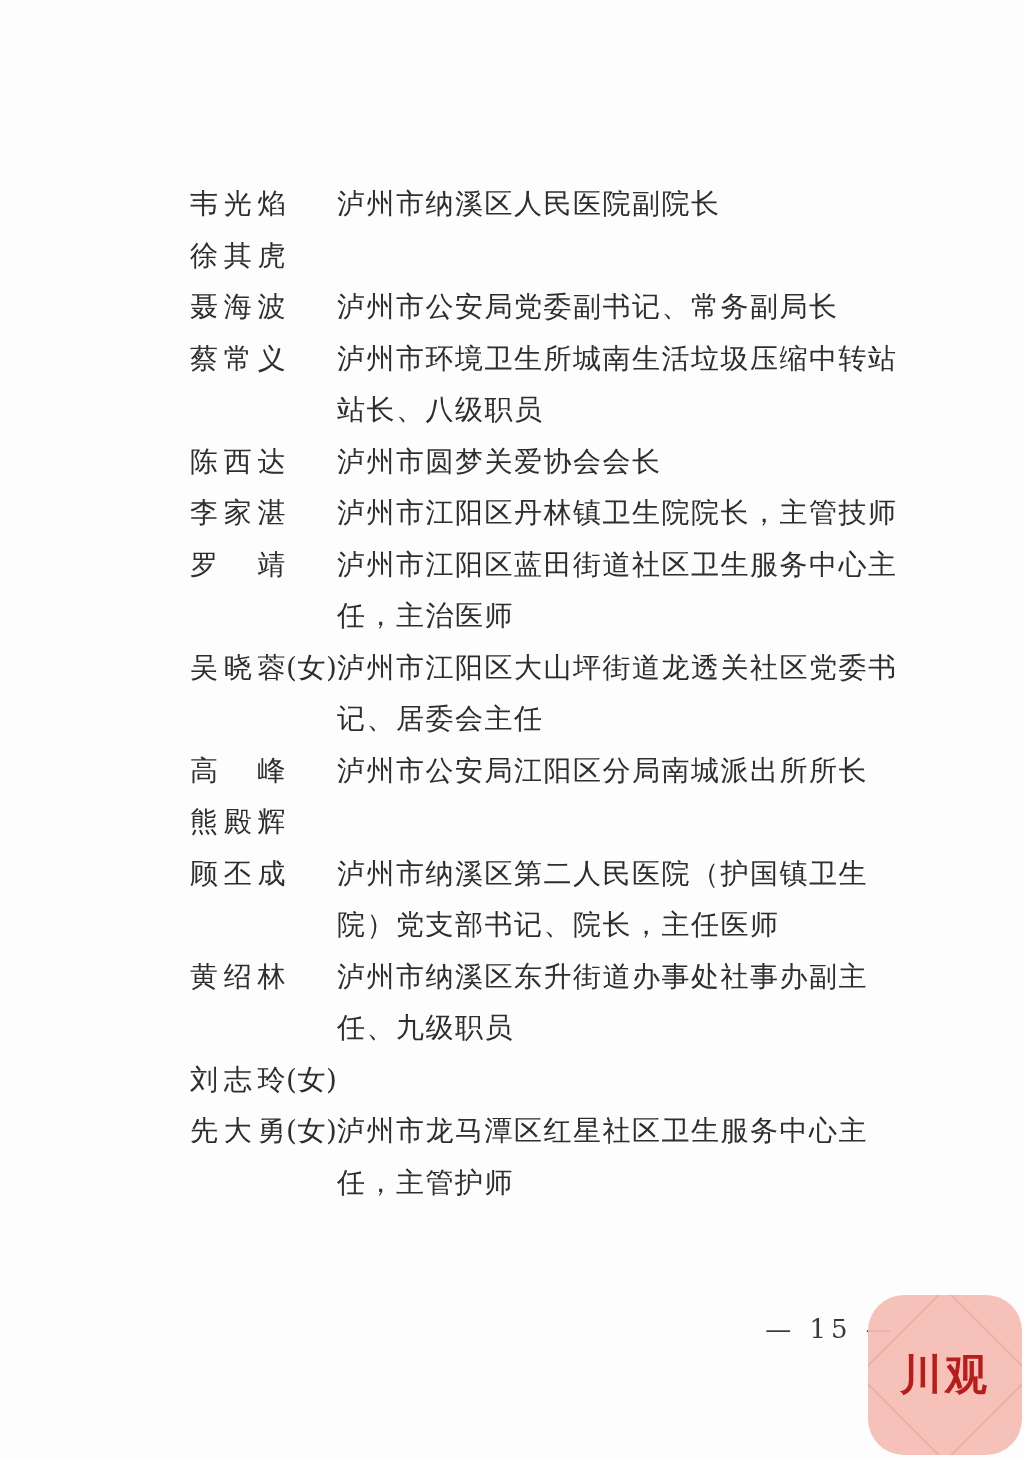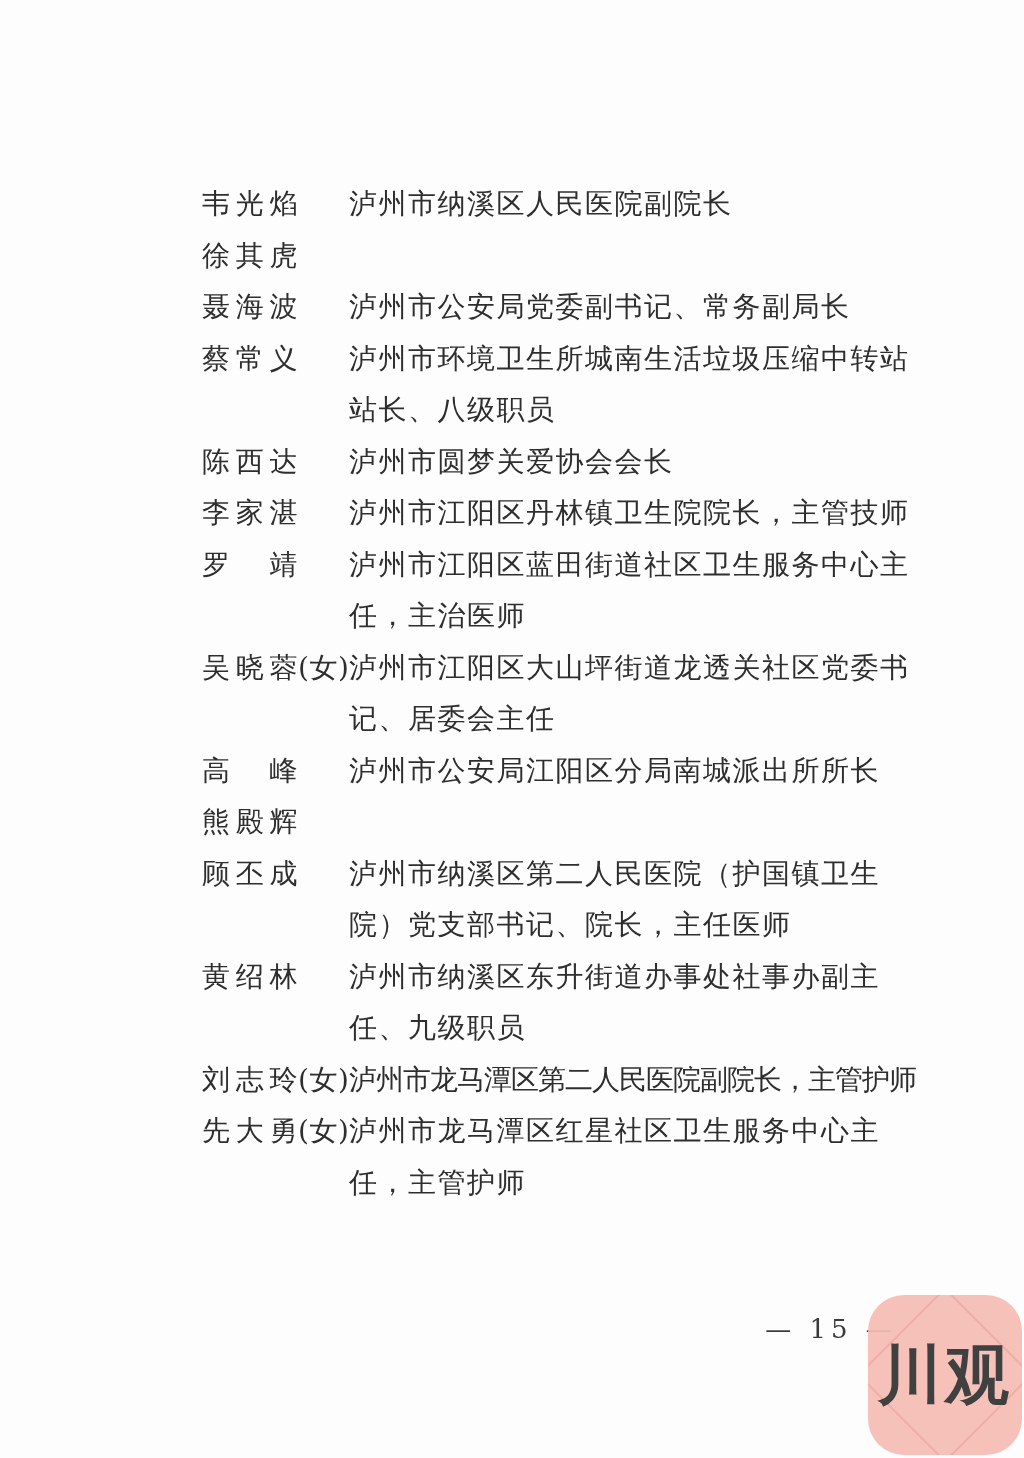--- a/index.html
+++ b/index.html
@@ -22,21 +22,20 @@
   .roster {
     position: absolute;
     top: 178px;
     left: 190px;
     width: 717px;
   }
 
   .row {
     display: flex;
     align-items: flex-start;
-    margin-left: 12px;
   }
 
   .name-cell {
     flex: 0 0 147px;
     width: 147px;
     font-size: 28px;
     line-height: 51.5px;
     letter-spacing: 0.5px;
     white-space: nowrap;
   }
@@ -101,24 +100,24 @@
     transform: rotate(45deg);
     border-radius: 10px;
   }
 
   .watermark .wm-text {
     position: absolute;
     inset: 0;
     display: flex;
     align-items: center;
     justify-content: center;
-    font-size: 64px;
+    font-size: 42px;
     font-weight: 700;
     letter-spacing: 3px;
-    color: #404040;
+    color: #b91c1c;
     font-family: Liberation Serif, serif;
   }
 </style>
 </head>
 <body>
 
 <div class="page">
 
   <div class="roster" id="roster">
   <div class="row">
@@ -181,21 +180,20 @@
   </div>
 
   <div class="row">
     <div class="name-cell"><span class="name-main">黄绍林</span><span class="name-suffix"></span></div>
     <div class="pos-cell">泸州市纳溪区东升街道办事处社事办副主
 任、九级职员</div>
   </div>
 
   <div class="row">
     <div class="name-cell"><span class="name-main">刘志玲</span><span class="name-suffix">(女)</span></div>
-    <div class="pos-cell tight">泸州市龙马潭区第二人民医院副院长，主管护师</div>
   </div>
 
   <div class="row">
     <div class="name-cell"><span class="name-main">先大勇</span><span class="name-suffix">(女)</span></div>
     <div class="pos-cell">泸州市龙马潭区红星社区卫生服务中心主
 任，主管护师</div>
   </div>
 </div>
 
   <div class="page-number">— 15 —</div>

